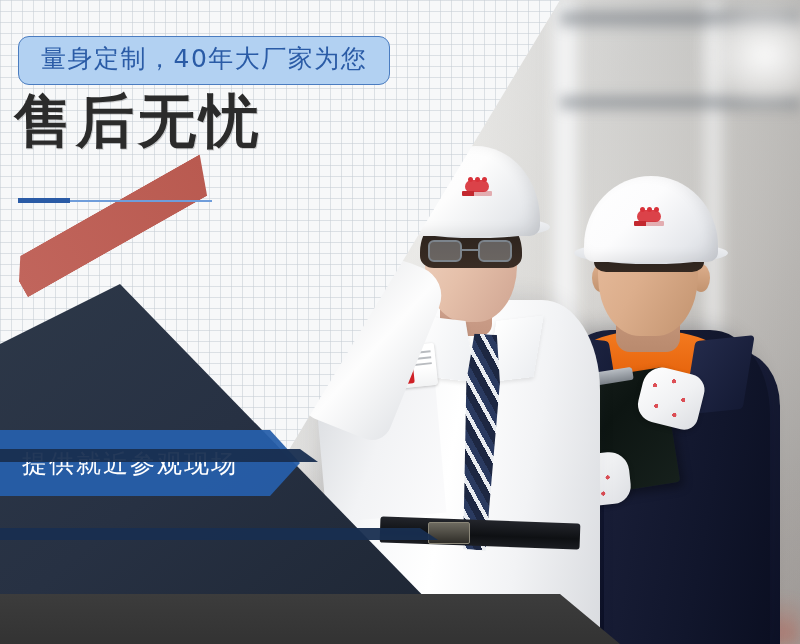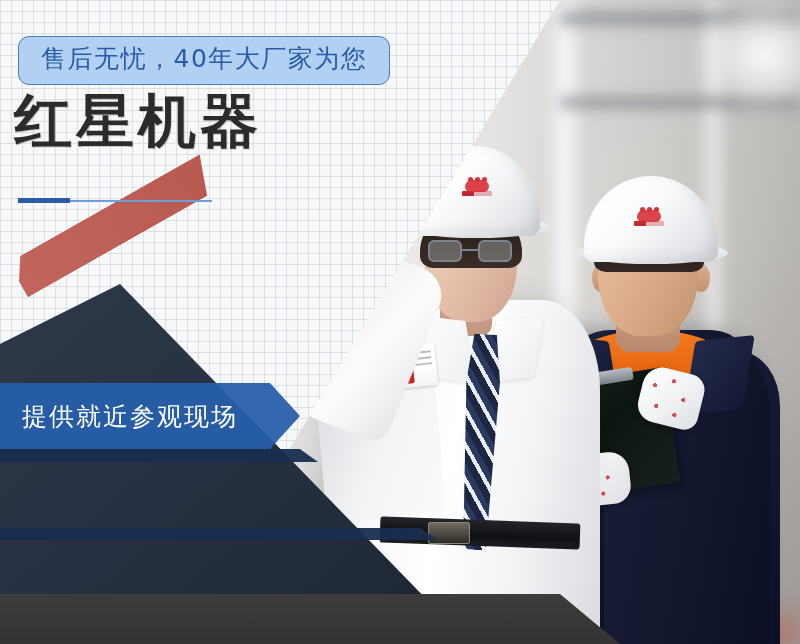--- a/index.html
+++ b/index.html
@@ -382,20 +382,21 @@
   .banner {
     position:absolute; left:0;
     background:rgba(38,95,170,0.94);
     display:flex; align-items:center;
     color:#ffffff;
     font-size:25px;
     letter-spacing:2px;
     white-space:nowrap;
     padding-left:22px;
     font-family:Liberation Sans, sans-serif;
+    margin-top:47px;
   }
   .sep {
     position:absolute; left:0;
     background:rgba(24,46,80,0.95);
   }
 
   .b1  { top:383px; height:66px; width:300px; clip-path:polygon(0 0, 270px 0, 300px 33px, 270px 66px, 0 66px); }
   .s1  { top:449px; height:13px; width:318px; clip-path:polygon(0 0, 300px 0, 318px 13px, 0 13px); }
   .b2  { top:462px; height:66px; width:420px; clip-path:polygon(0 0, 390px 0, 420px 33px, 390px 66px, 0 66px); }
   .s2  { top:528px; height:12px; width:438px; clip-path:polygon(0 0, 420px 0, 438px 12px, 0 12px); }
@@ -495,23 +496,23 @@
     </div>
     <div class="a-belt"></div>
     <div class="a-buckle"></div>
   </div>
 
   <div class="grid-panel"></div>
 
   <div class="navy-wedge"></div>
   <div class="red-stripe"></div>
 
-  <div class="pill">售后无忧，40年大厂家为您</div>
-
-  <div class="headline">红星机器</div>
+  <div class="pill">量身定制，40年大厂家为您</div>
+
+  <div class="headline">售后无忧</div>
   <div class="rule-thin"></div>
   <div class="rule-thick"></div>
 
   <div class="banner b1">
     <span>提供就近参观现场</span>
   </div>
   <div class="sep s1"></div>
 
   <div class="sep s2"></div>
 

